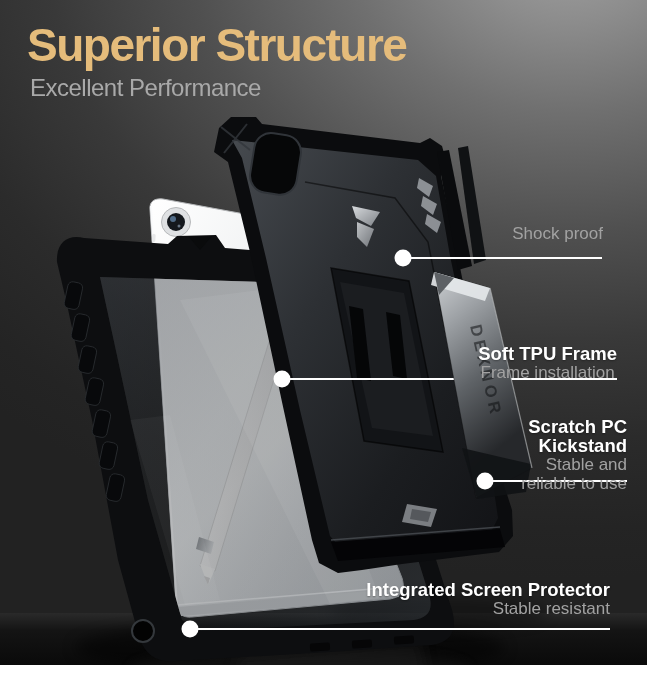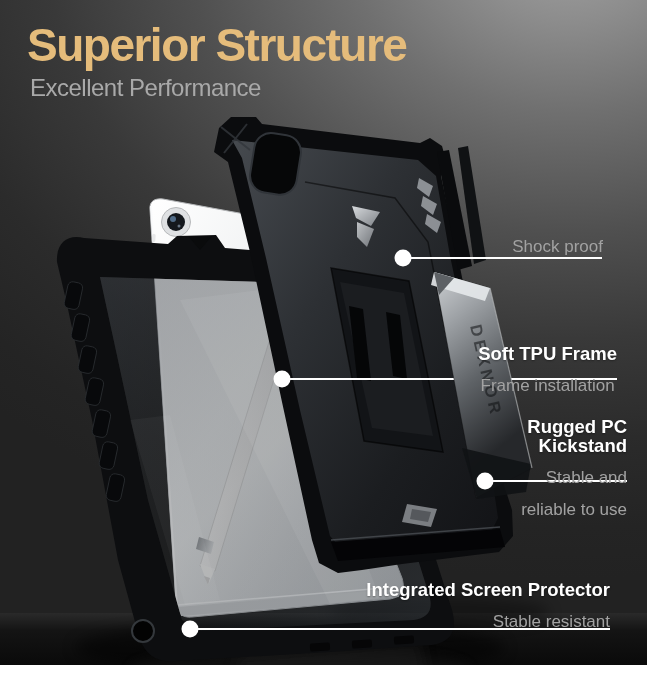--- a/index.html
+++ b/index.html
@@ -29,21 +29,21 @@
   .callout{
     position:absolute;z-index:5;text-align:right;
     line-height:1.04;white-space:nowrap;
   }
   .callout .c-title{
     display:block;font-size:18.5px;font-weight:700;color:#ffffff;
     text-shadow:0 1px 2px rgba(0,0,0,.35);
   }
   .callout .c-sub{
     display:block;font-size:17px;font-weight:400;color:#a2a2a2;
-    margin-top:14px;
+    margin-top:1px;
   }
   #callout-rugged{right:44px;top:224px;}
   #callout-tpu{right:30px;top:344px;text-align:center;}
   #callout-kickstand{right:20px;top:417px;}
   #callout-protector{right:37px;top:580px;}
 </style>
 </head>
 <body>
 
 <div id="stage">
@@ -218,21 +218,21 @@
   <div class="callout" id="callout-rugged">
     <span class="c-sub">Shock proof</span>
   </div>
 
   <div class="callout" id="callout-tpu">
     <span class="c-title">Soft TPU Frame</span>
     <span class="c-sub">Frame installation</span>
   </div>
 
   <div class="callout" id="callout-kickstand">
-    <span class="c-title">Rugged PC</span>
+    <span class="c-title">Scratch PC</span>
     <span class="c-title">Kickstand</span>
     <span class="c-sub">Stable and</span>
     <span class="c-sub">reliable to use</span>
   </div>
 
   <div class="callout" id="callout-protector">
     <span class="c-title">Integrated Screen Protector</span>
     <span class="c-sub">Stable resistant</span>
   </div>
 

